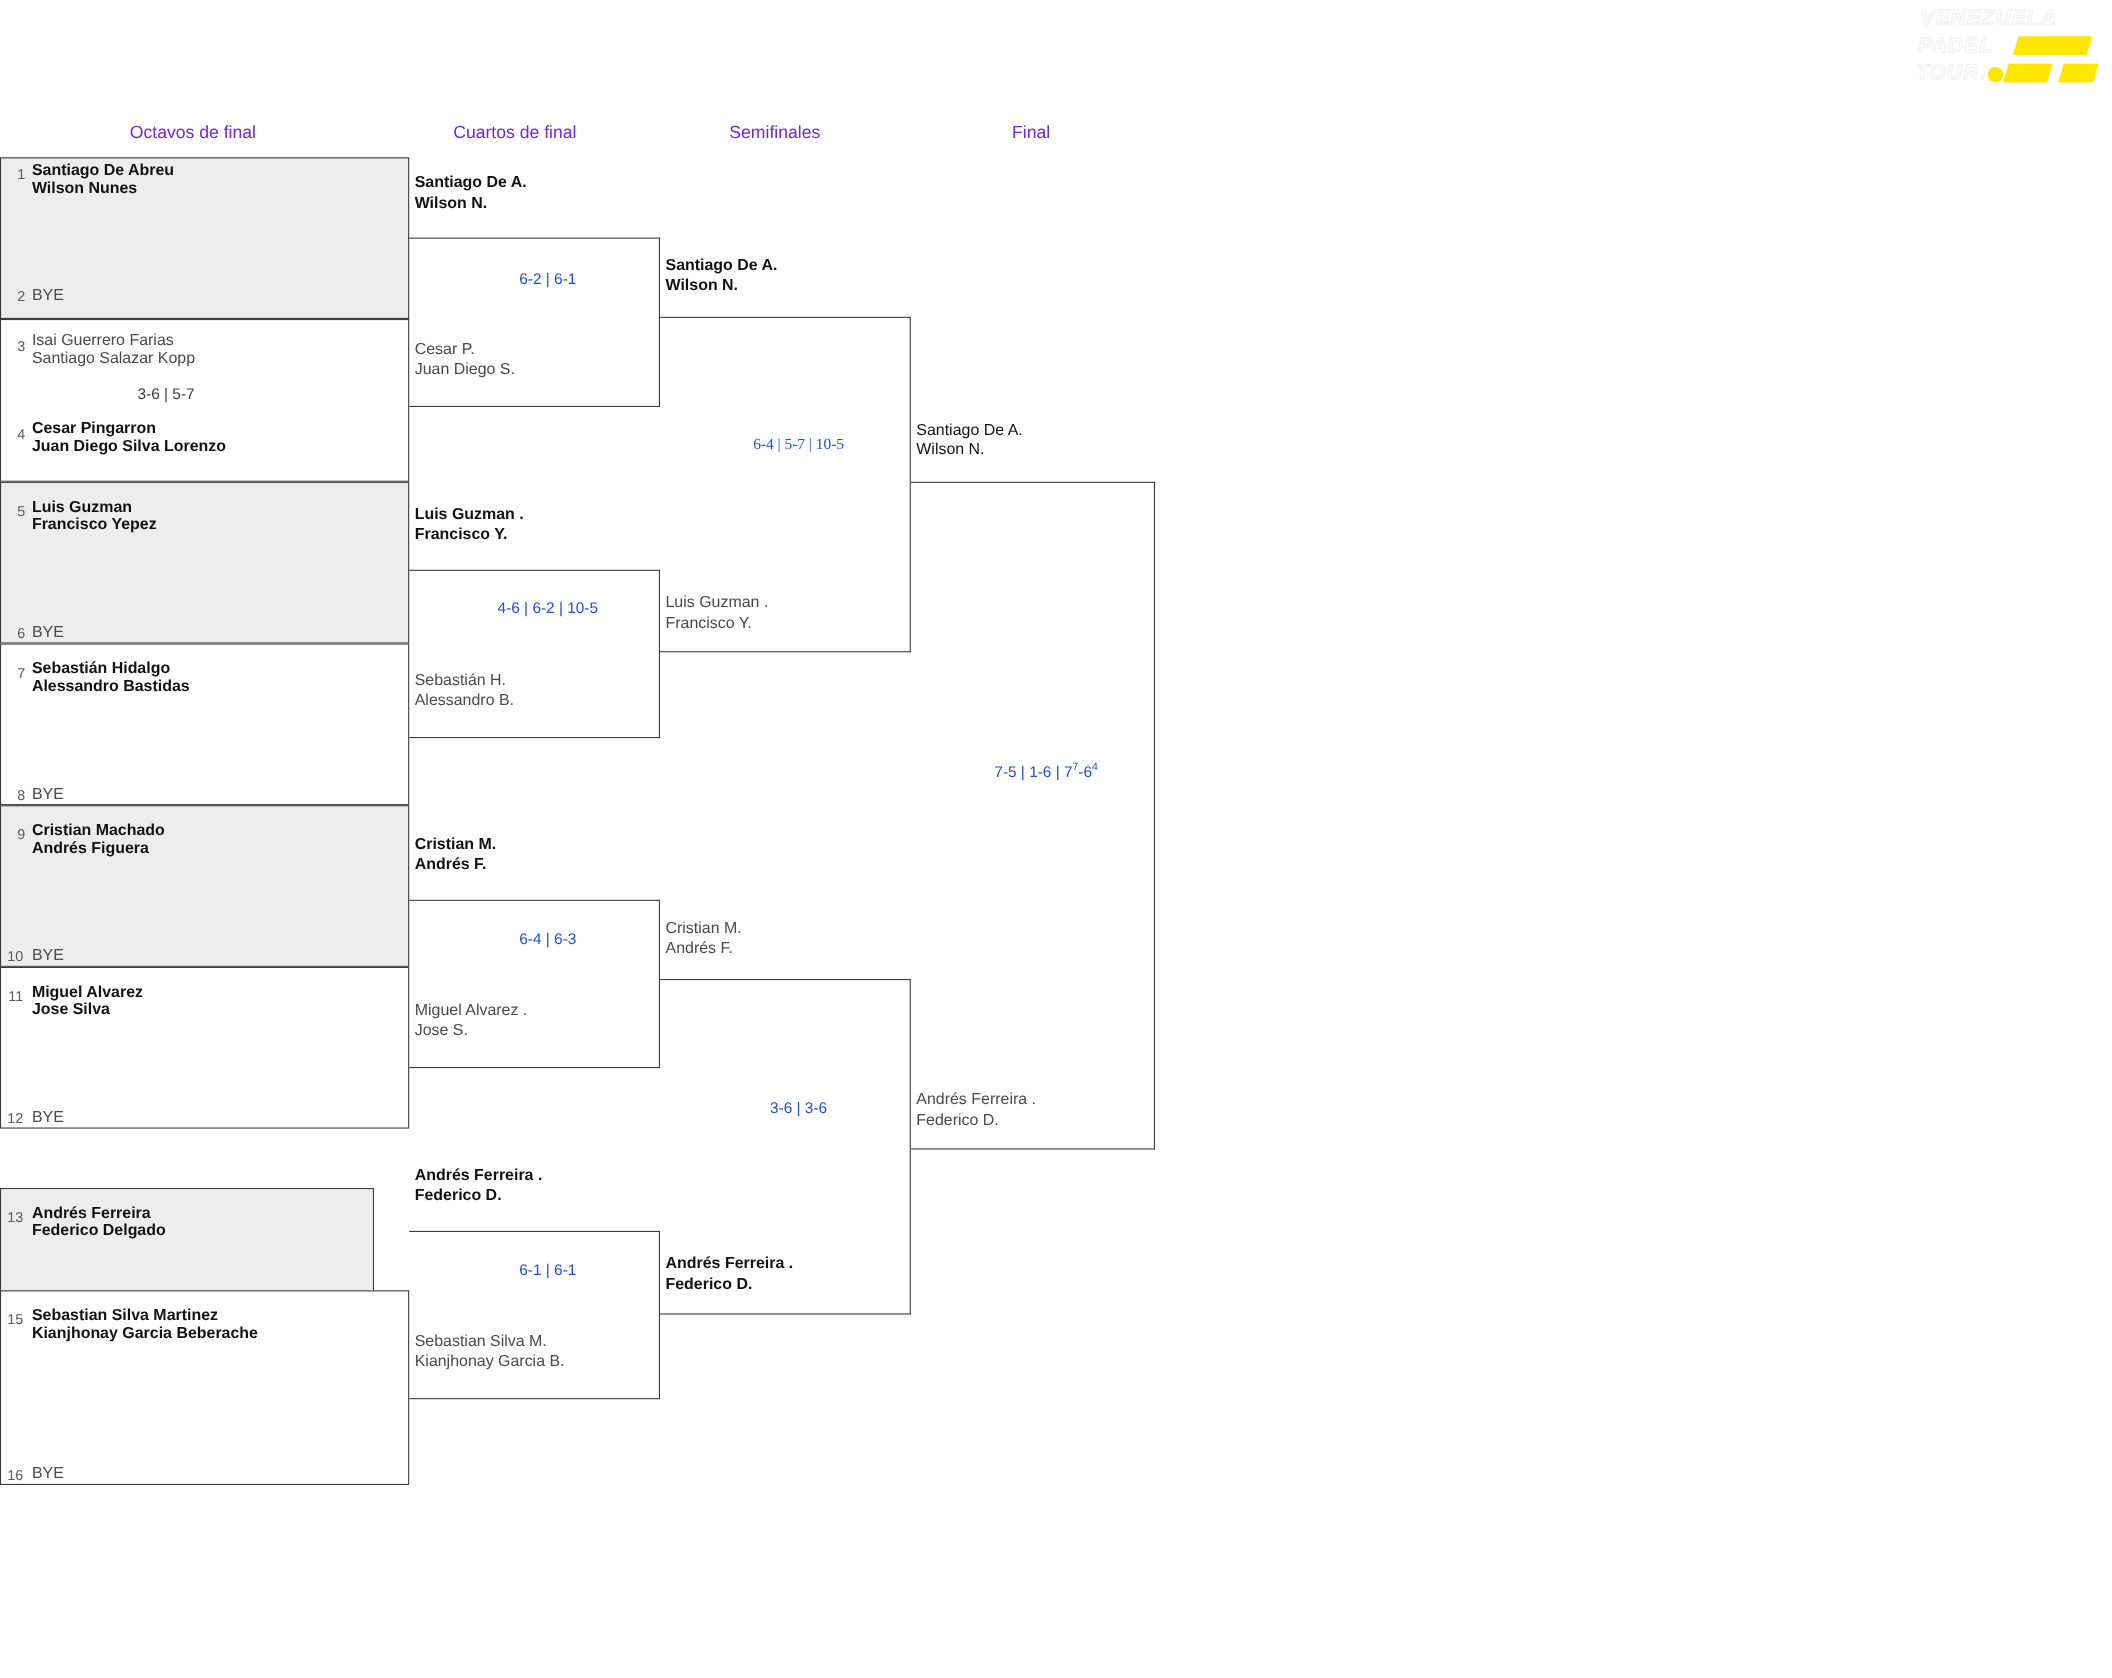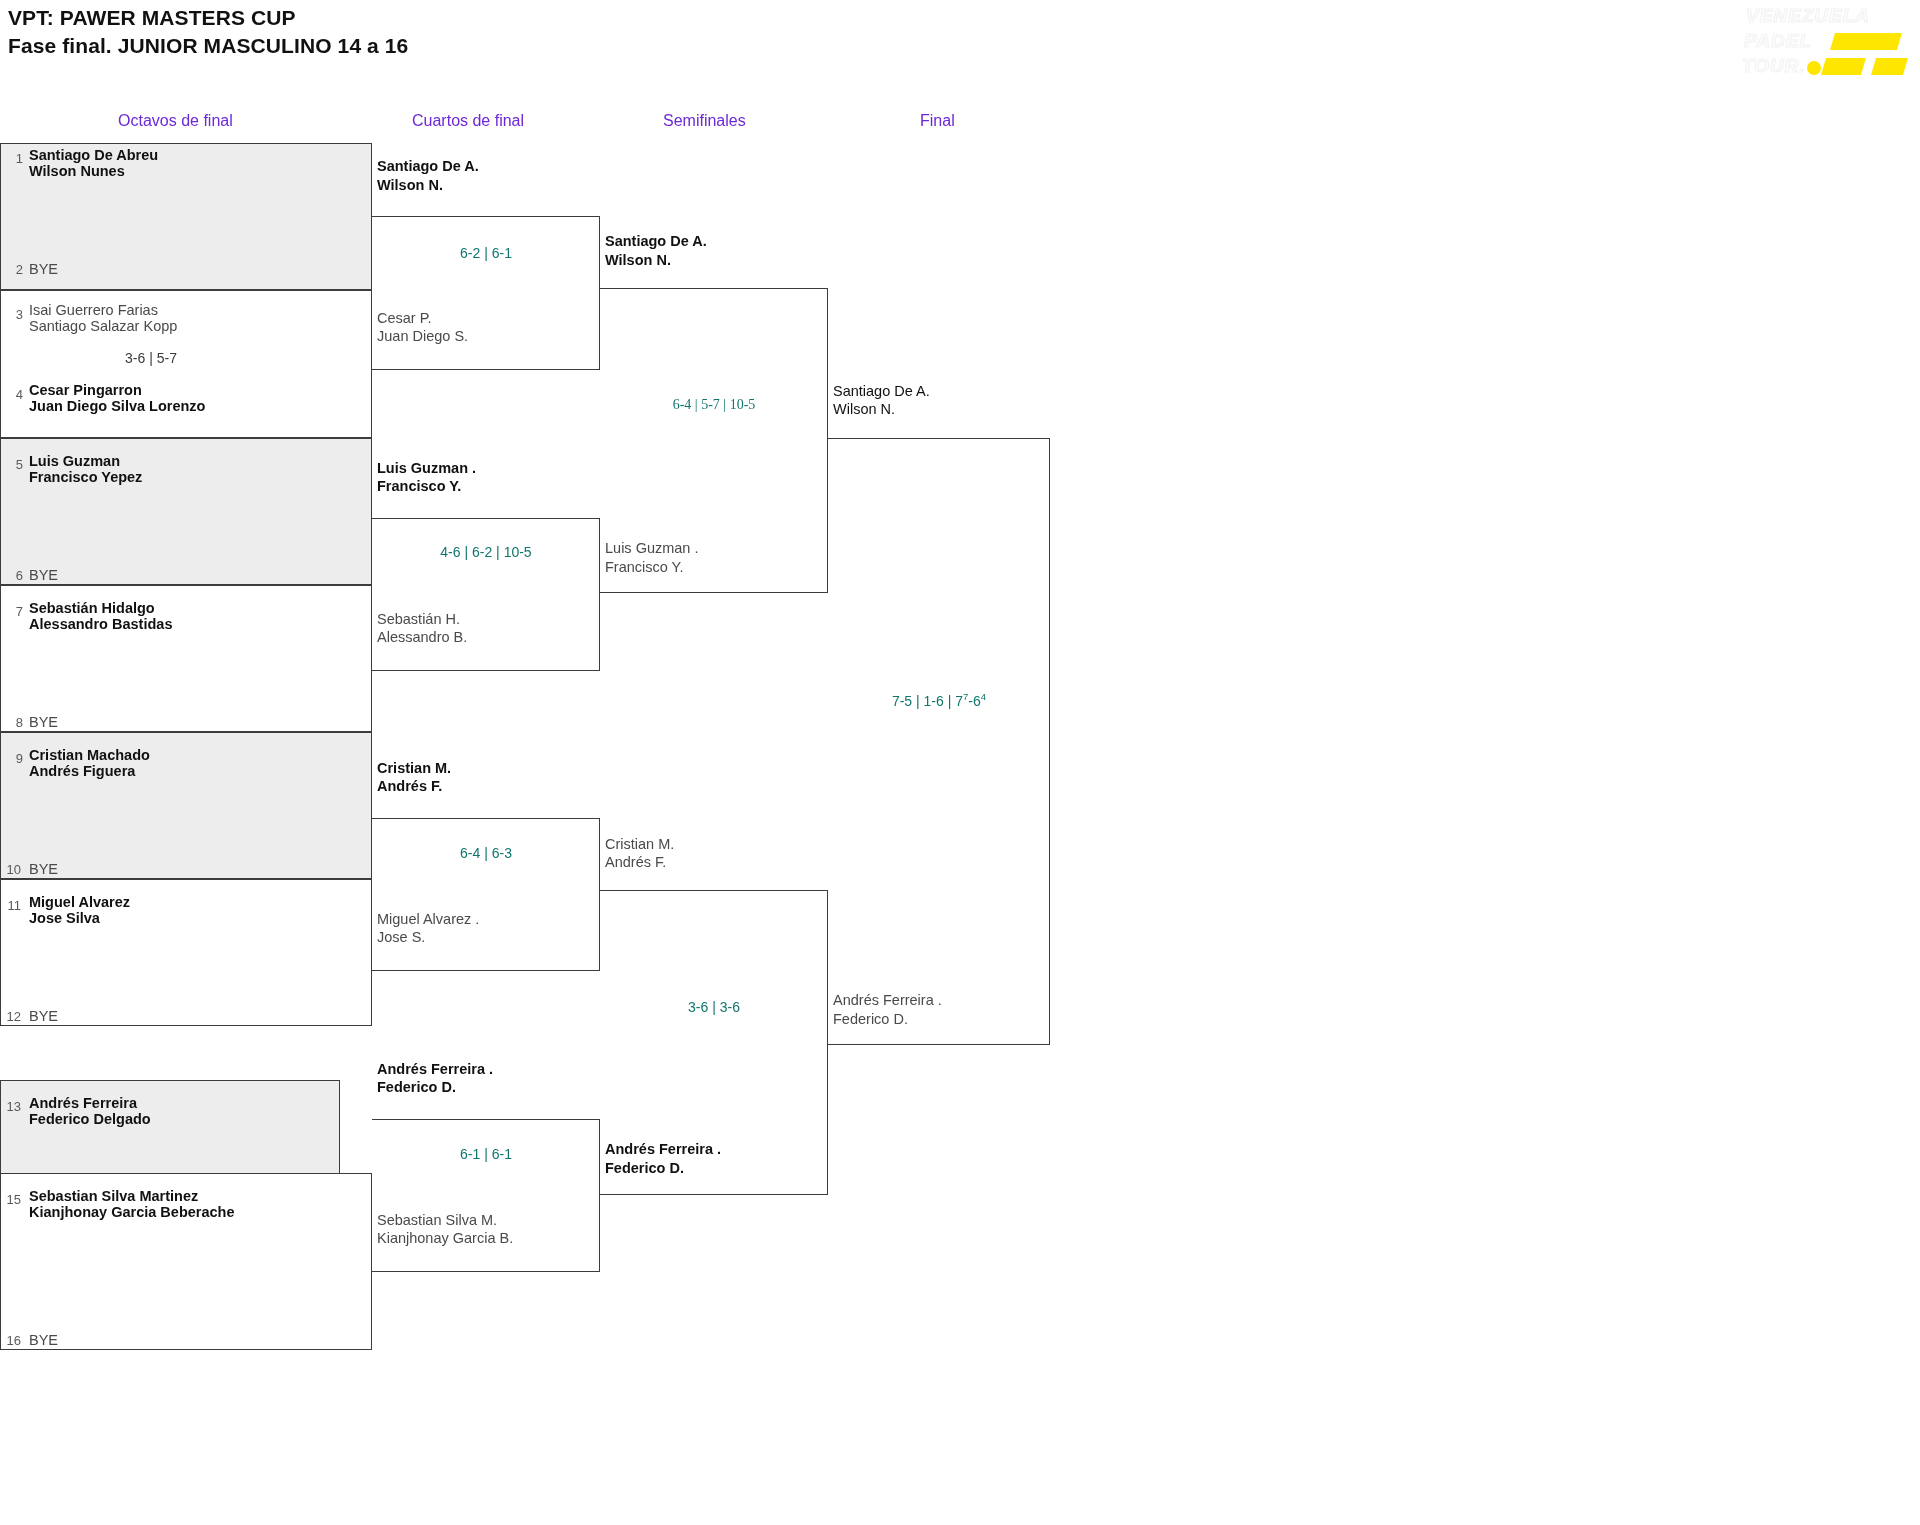--- a/index.html
+++ b/index.html
@@ -26,37 +26,33 @@
   .r16cell{position:absolute;box-sizing:border-box;border:1px solid #3c3c3c;}
   .r16cell.shade{background:#ededed;}
   .r16cell.plain{background:#ffffff;}
 
   .seedno{position:absolute;font-size:13px;color:#5a5a5a;text-align:right;width:20px;}
   .team{position:absolute;font-size:14.5px;line-height:16.5px;white-space:nowrap;}
   .team.win{font-weight:bold;color:#111;}
   .team.lose{font-weight:normal;color:#4a4a4a;}
   .bye{position:absolute;font-size:14.5px;color:#4a4a4a;white-space:nowrap;}
 
-  .score{position:absolute;font-size:14px;color:#0f766e;white-space:nowrap;text-align:center;}
+  .score{position:absolute;font-size:14px;color:#1d4ed8;white-space:nowrap;text-align:center;padding-left:12px;}
   .score sup{font-size:9.5px;vertical-align:super;line-height:0;}
 
   
   .mbox{position:absolute;box-sizing:border-box;border:1px solid #3c3c3c;background:transparent;}
 
   .r16score{position:absolute;font-size:14px;color:#3a3a3a;white-space:nowrap;}
 </style>
 </head>
 <body>
 
 <div class="root">
 
-  <div class="title-block">
-    <div class="title-line">VPT: PAWER MASTERS CUP</div>
-    <div class="title-line">Fase final. JUNIOR MASCULINO 14 a 16</div>
-  </div>
 
   <div class="logo">
     <svg width="182" height="82" viewBox="0 0 182 82">
       <g fill="none" stroke="#f2f2f2" stroke-width="1.2" font-family="Liberation Sans, sans-serif" font-size="19" font-weight="bold" font-style="italic" letter-spacing="1">
         <text x="16" y="20">VENEZUELA</text>
         <text x="14" y="45">PADEL</text>
         <text x="12" y="70">TOUR.</text>
       </g>
       <g fill="#ffe600">
         <polygon points="105,31 172,31 167,48 100,48"></polygon>

